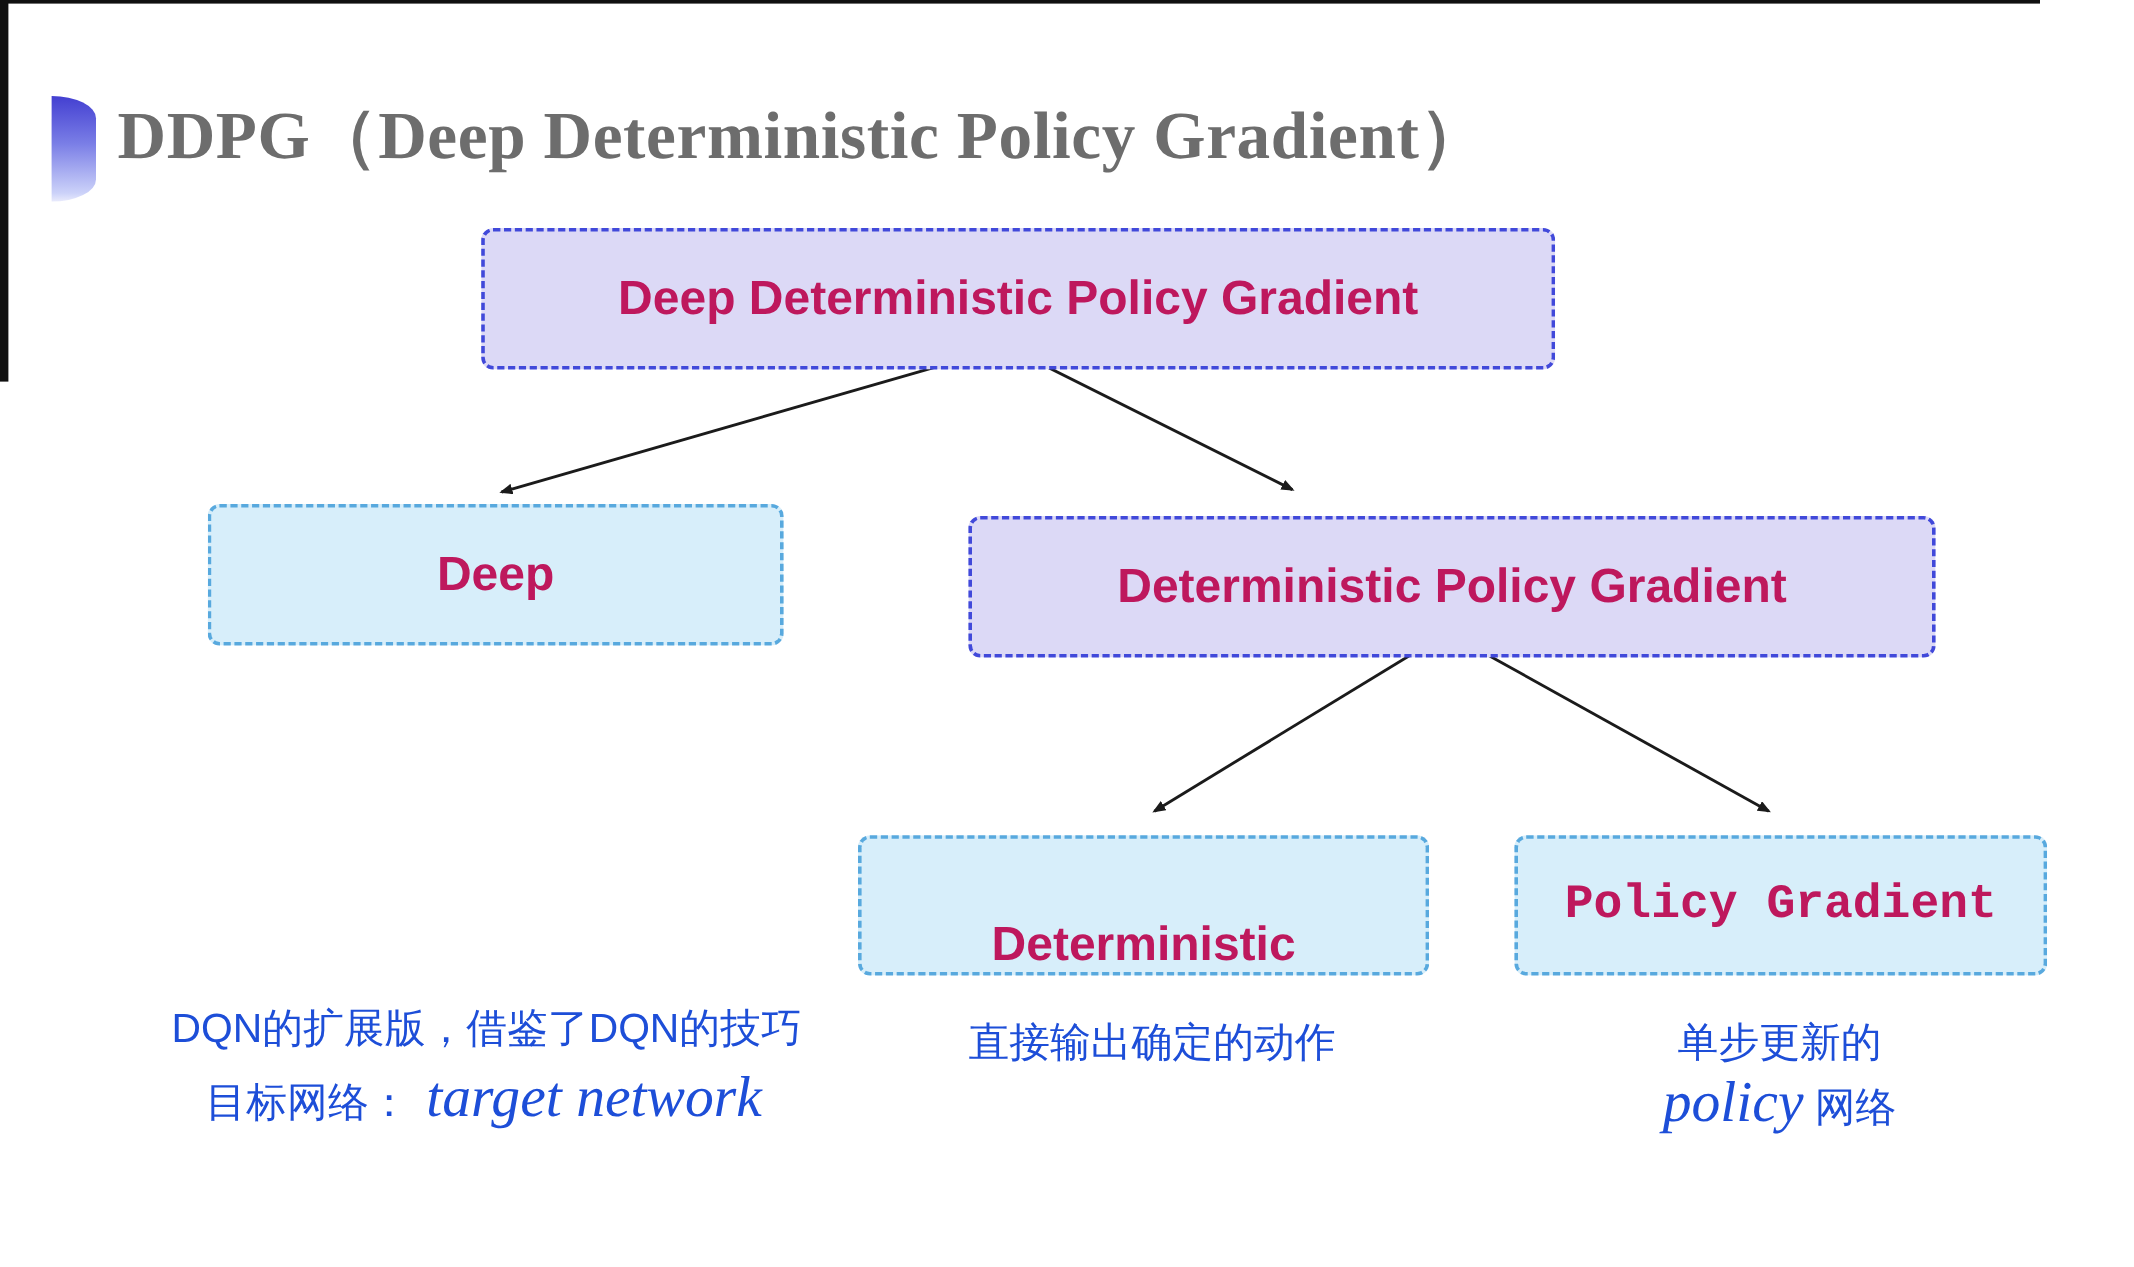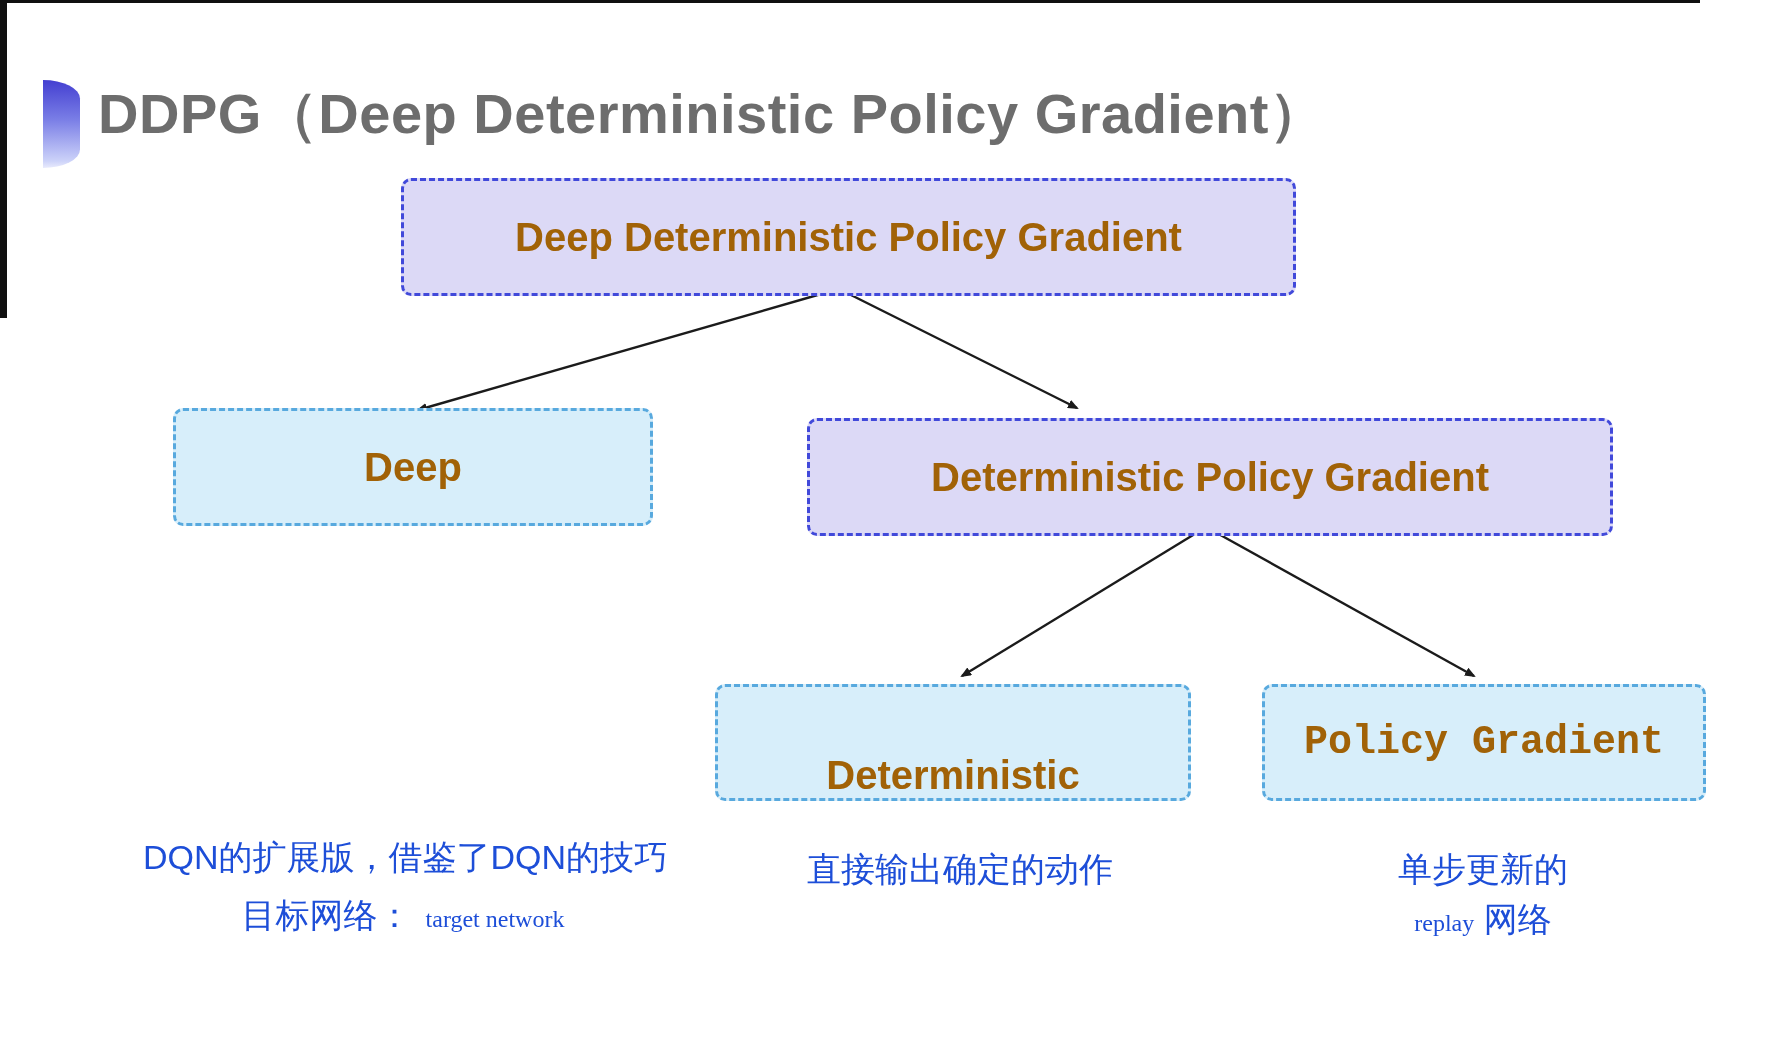--- a/index.html
+++ b/index.html
@@ -24,29 +24,30 @@
   .bullet {
     position: absolute; left: 43px; top: 80px;
     width: 37px; height: 88px;
     border-radius: 0 88px 88px 0 / 0 44px 44px 0;
     background: linear-gradient(180deg, #433fd1 0%, #7a7ee6 45%, #ccd2f9 92%, #e9ebfc 100%);
   }
   .title {
     position: absolute; left: 98px; top: 82px;
     font-size: 56px; line-height: 64px;
     font-weight: 600; color: #6d6d6d;
-    letter-spacing: 0.5px; white-space: nowrap;
+    letter-spacing: 0.5px; white-space: nowrap; font-family: Liberation Serif, serif;
   }
   
   .node {
     position: absolute;
     display: flex; align-items: center; justify-content: center;
     border-radius: 10px;
-    font-size: 40px; font-weight: 600; color: #a16207;
+    font-size: 40px; font-weight: 600; color: #be185d;
     white-space: nowrap;
+    margin-top: 12px;
   }
   .node.purple { background: #dcd9f6; border: 3px dashed #4149da; }
   .node.blue   { background: #d7eefa; border: 3px dashed #58a9de; }
   .node-root { left: 401px; top: 178px; width: 889px; height: 112px; }
   .node-deep { left: 173px; top: 408px; width: 474px; height: 112px; text-align: right; }
   .node-dpg  { left: 807px; top: 418px; width: 800px; height: 112px; }
   .node-det  { left: 715px; top: 684px; width: 470px; height: 111px; align-items: flex-end; }
   .node-pg   { left: 1262px; top: 684px; width: 438px; height: 111px; font-family: Liberation Mono, monospace; }
   
   svg.arrows {
@@ -58,21 +59,22 @@
   .note {
     position: absolute; text-align: center;
     font-size: 34px; line-height: 58px; color: #1d4ed8;
     white-space: nowrap;
   }
   .note-deep  { left: 143px;  top: 828px; width: 520px; }
   .note-det   { left: 760px;  top: 844px; width: 400px; line-height: 50px; }
   .note-pg    { left: 1283px; top: 844px; width: 400px; line-height: 50px; }
   .term, .formula {
     font-family: "Liberation Serif", serif;
-    font-size: 24px;
+    font-style: italic;
+    font-size: 48px;
     margin-top: 24px;
   }
   .note .gap { display: inline-block; width: 14px; }
 </style>
 </head>
 <body>
 
 <div class="frame-top"></div>
 <div class="frame-left"></div>
 
@@ -114,15 +116,15 @@
   </div>
 </div>
 
 <div class="note note-det">
   <div>直接输出确定的动作</div>
 </div>
 
 <div class="note note-pg">
   <div>单步更新的</div>
   <div>
-    <span class="term">replay</span><span> 网络</span>
+    <span class="term">policy</span><span> 网络</span>
   </div>
 </div>
 
 </body></html>

